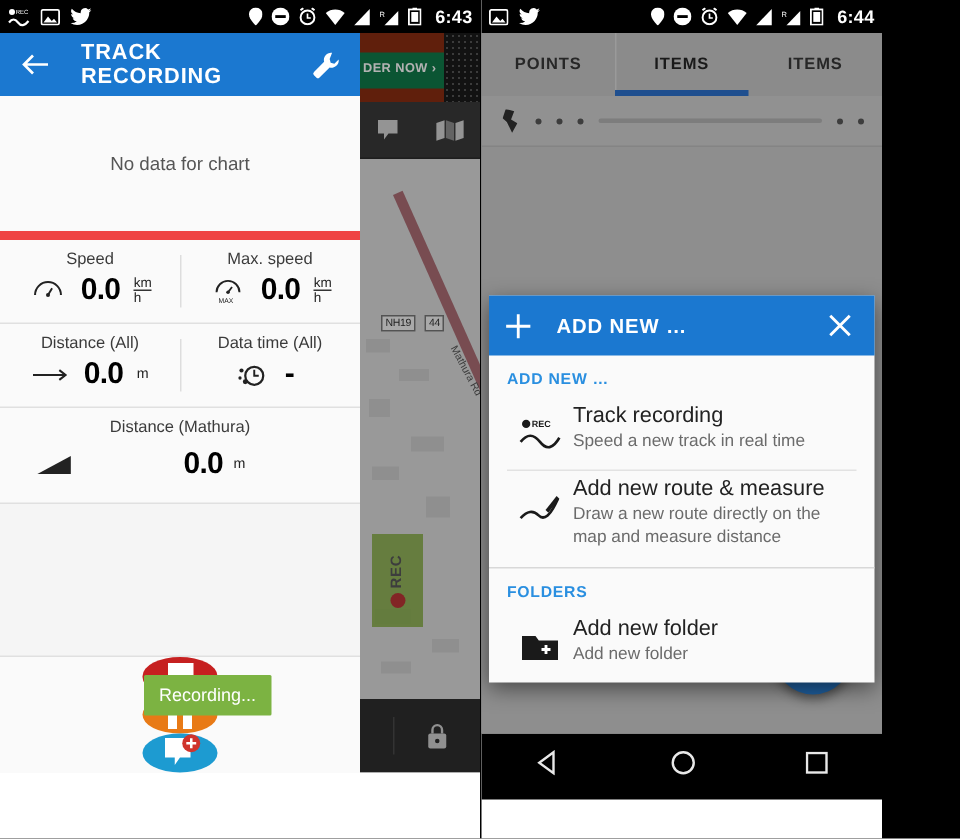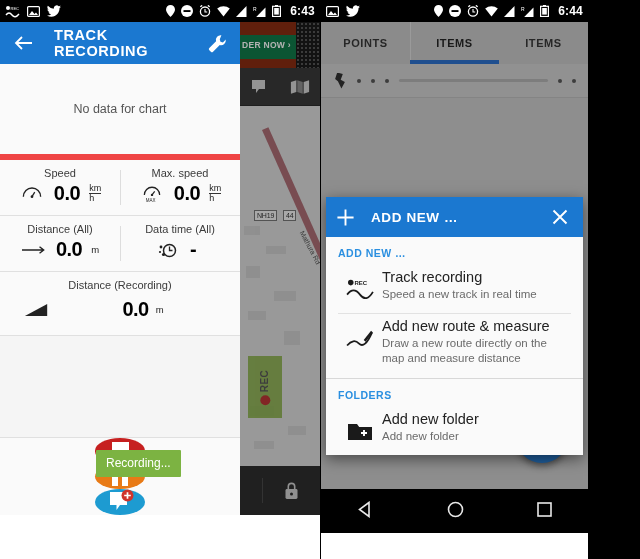--- a/index.html
+++ b/index.html
@@ -355,21 +355,21 @@
                   <circle cx="2" cy="11" r="1.1" fill="#222"></circle>
                 </svg>
             </span>
             <span class="stat-val">-</span>
             <span class="stat-unit simple"></span>
           </div>
         </div>
       </div>
 
       <div class="stat-full">
-        <div class="stat-label">Distance (Recording)</div>
+        <div class="stat-label">Distance (Mathura)</div>
         <div class="stat-full-body">
           <span class="stat-icon">
             <svg width="26" height="17" viewBox="0 0 28 18">
                 <path d="M1 16 L25 16 L25 3 Z" fill="#222"></path>
               </svg>
           </span>
           <span class="vwrap">
             <span class="stat-val">0.0</span>
             <span class="stat-unit simple">m</span>
           </span>

